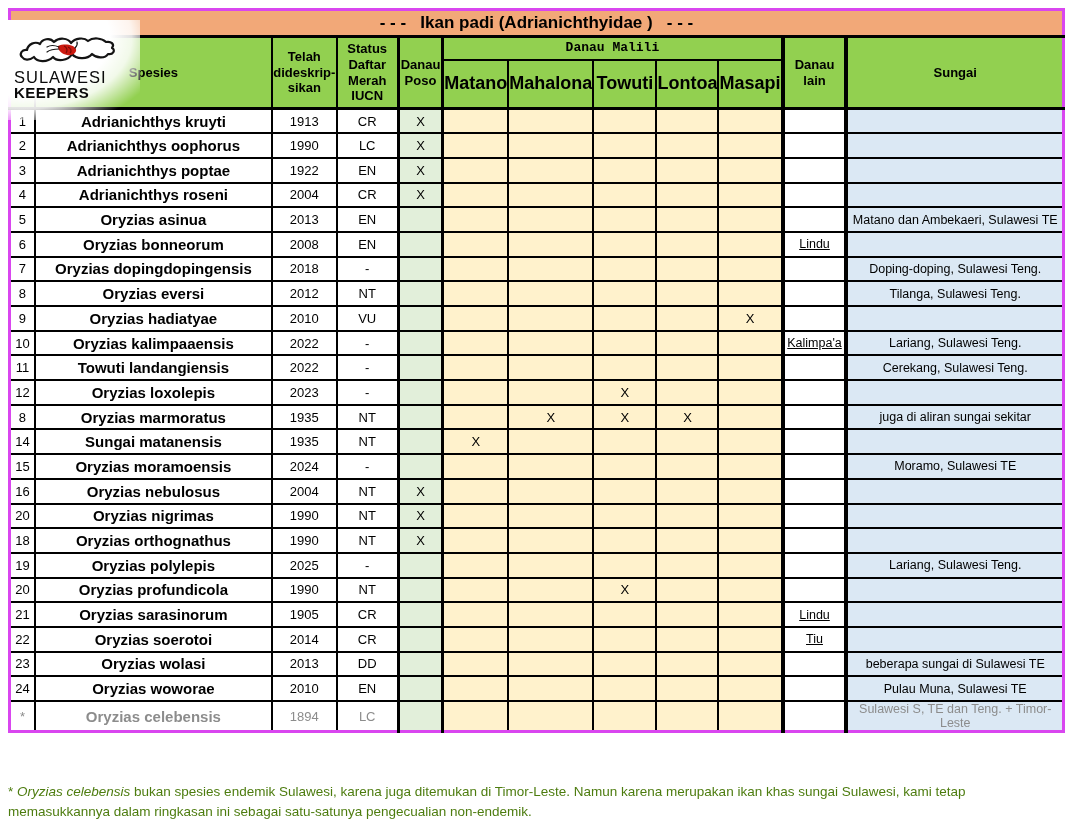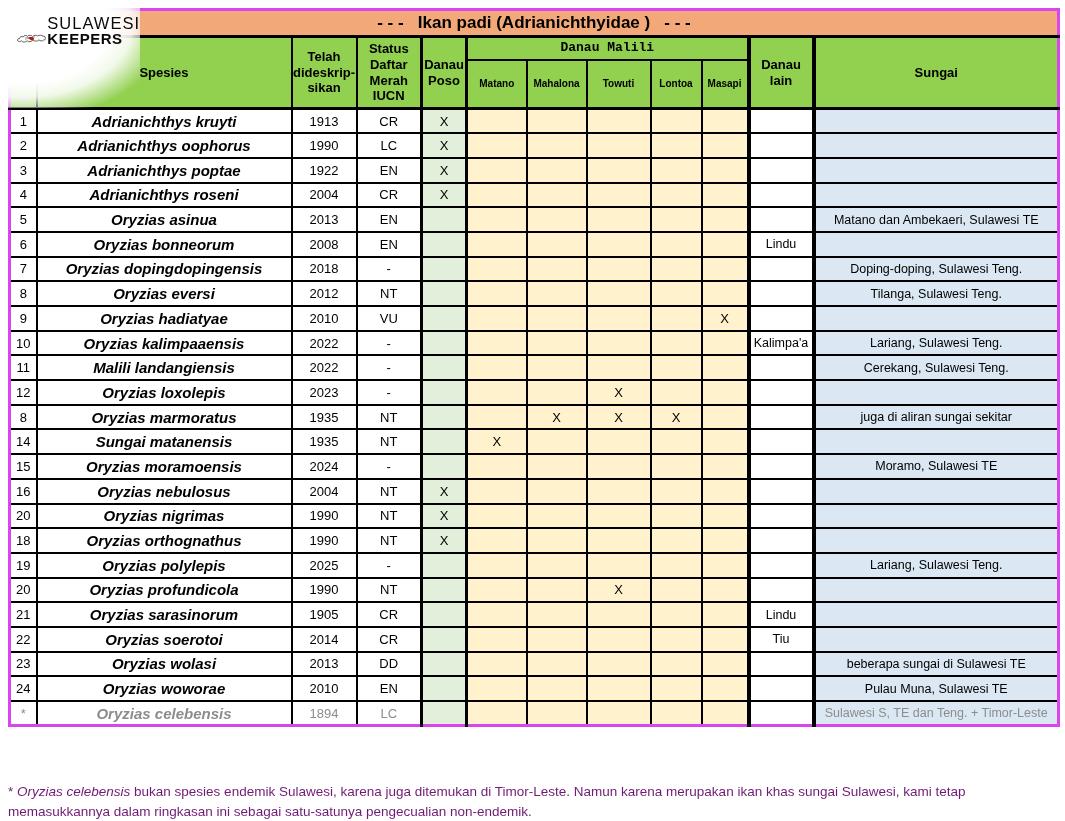--- a/index.html
+++ b/index.html
@@ -27,53 +27,53 @@
   .title-row td{
     background:var(--orange);
     font-size:17px;font-weight:bold;height:27px;white-space:pre;
     border-bottom-width:3px;
   }
 
   
   th{background:var(--green);font-size:13px;font-weight:bold;white-space:pre-line;line-height:1.22;}
   th.h-num{color:#a8b0a0;font-size:14px;vertical-align:bottom;}
   th.h-malili{height:23px;border-bottom-width:2px;font-family:Liberation Mono, monospace;}
-  th.h-lake{font-size:10px;height:49px;}
+  th.h-lake{font-size:18px;height:49px;}
   th.h-poso, td.c-poso{border-left-width:3px;border-right-width:3px;}
   th.h-lain, td.c-lain{border-left-width:4px;border-right-width:4px;}
   th.h-sungai, td.c-sungai{border-left-width:4px;}
   .hdr-bottom th{border-bottom-width:3px;}
   th.rs{border-bottom-width:3px;}
 
   
   tbody td{height:24.7px;font-size:13px;}
-  td.c-species{font-weight:bold;font-style:italic;font-size:15px;}
+  td.c-species{font-weight:bold;font-size:15px;}
   td.c-poso{background:var(--poso-bg);}
   td.c-matano,td.c-mahalona,td.c-towuti,td.c-lontoa,td.c-masapi{background:var(--malili-bg);}
   td.c-matano{border-left-width:3px;}
-  td.c-lain{background:#ffffff;font-size:12.5px;white-space:nowrap;}
+  td.c-lain{background:#ffffff;font-size:12.5px;white-space:nowrap;text-decoration:underline;}
   td.c-sungai{background:var(--sungai-bg);font-size:12.5px;}
   tr.muted td{color:var(--muted);}
 
   
   .logo{
-    position:absolute;left:8px;top:8px;width:132px;height:100px;
+    position:absolute;left:8px;top:20px;width:132px;height:100px;
     background:radial-gradient(135% 115% at 10% 18%, #ffffff 50%, rgba(255,255,255,0.88) 62%, rgba(255,255,255,0) 82%);
-    display:flex;flex-direction:row;align-items:flex-start;
+    display:flex;flex-direction:column;align-items:flex-start;
     padding:10px 0 0 6px;pointer-events:none;
   }
   .logo svg{display:block;margin-left:2px;}
   .brand{margin-top:-2px;line-height:0.95;color:#0a0a0a;}
   .brand .l1{font-size:16.5px;letter-spacing:1px;font-weight:400;}
   .brand .l2{font-size:15px;letter-spacing:0.5px;font-weight:800;}
 
   
   .footnote{
     position:absolute;left:8px;top:782px;width:1049px;
-    font-size:13.5px;line-height:1.5;color:#701a75;
+    font-size:13.5px;line-height:1.5;color:#4d7c0f;
   }
 </style>
 </head>
 <body>
 
 <div class="sheet">
   <table>
     <colgroup>
       <col style="width:27px">
         <col style="width:255px">
@@ -253,21 +253,21 @@
           <td class="c-matano"></td>
           <td class="c-mahalona"></td>
           <td class="c-towuti"></td>
           <td class="c-lontoa"></td>
           <td class="c-masapi"></td>
           <td class="c-lain">Kalimpa'a</td>
           <td class="c-sungai">Lariang, Sulawesi Teng.</td>
         </tr>
         <tr>
           <td class="c-no">11</td>
-          <td class="c-species">Malili landangiensis</td>
+          <td class="c-species">Towuti landangiensis</td>
           <td class="c-year">2022</td>
           <td class="c-iucn">-</td>
           <td class="c-poso"></td>
           <td class="c-matano"></td>
           <td class="c-mahalona"></td>
           <td class="c-towuti"></td>
           <td class="c-lontoa"></td>
           <td class="c-masapi"></td>
           <td class="c-lain"></td>
           <td class="c-sungai">Cerekang, Sulawesi Teng.</td>

